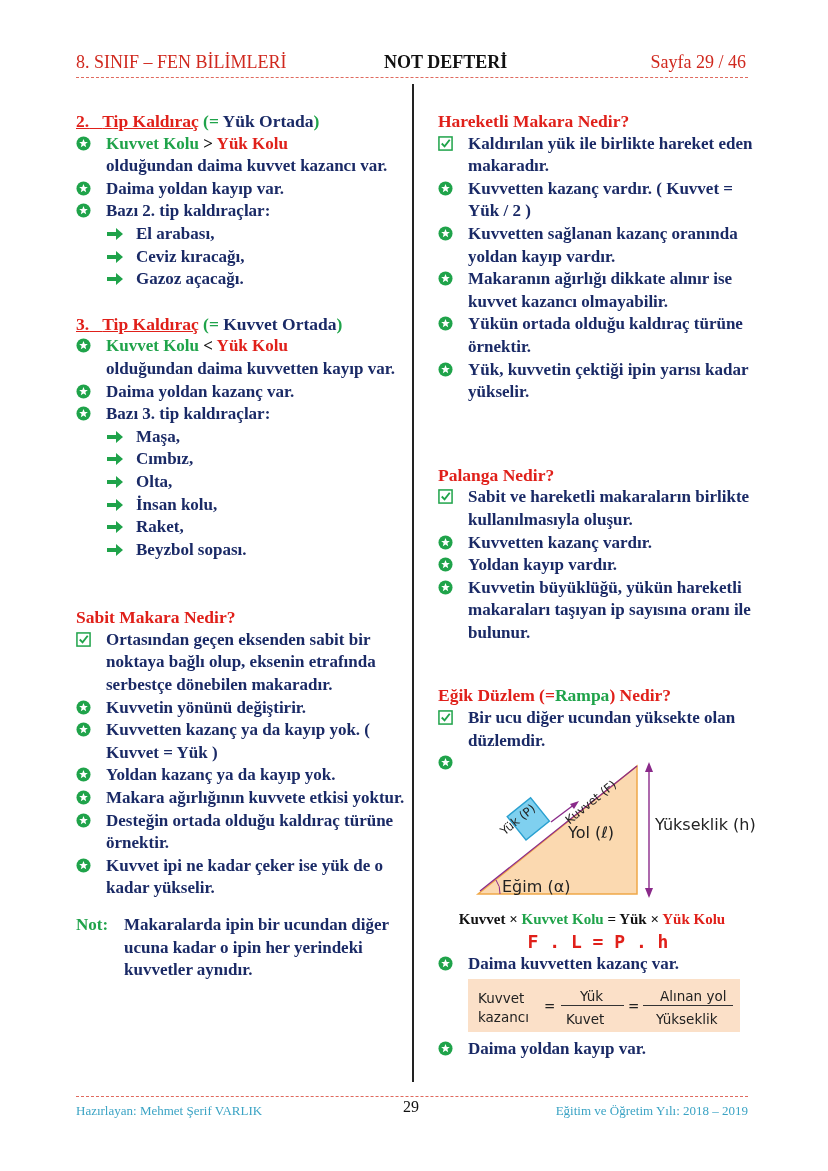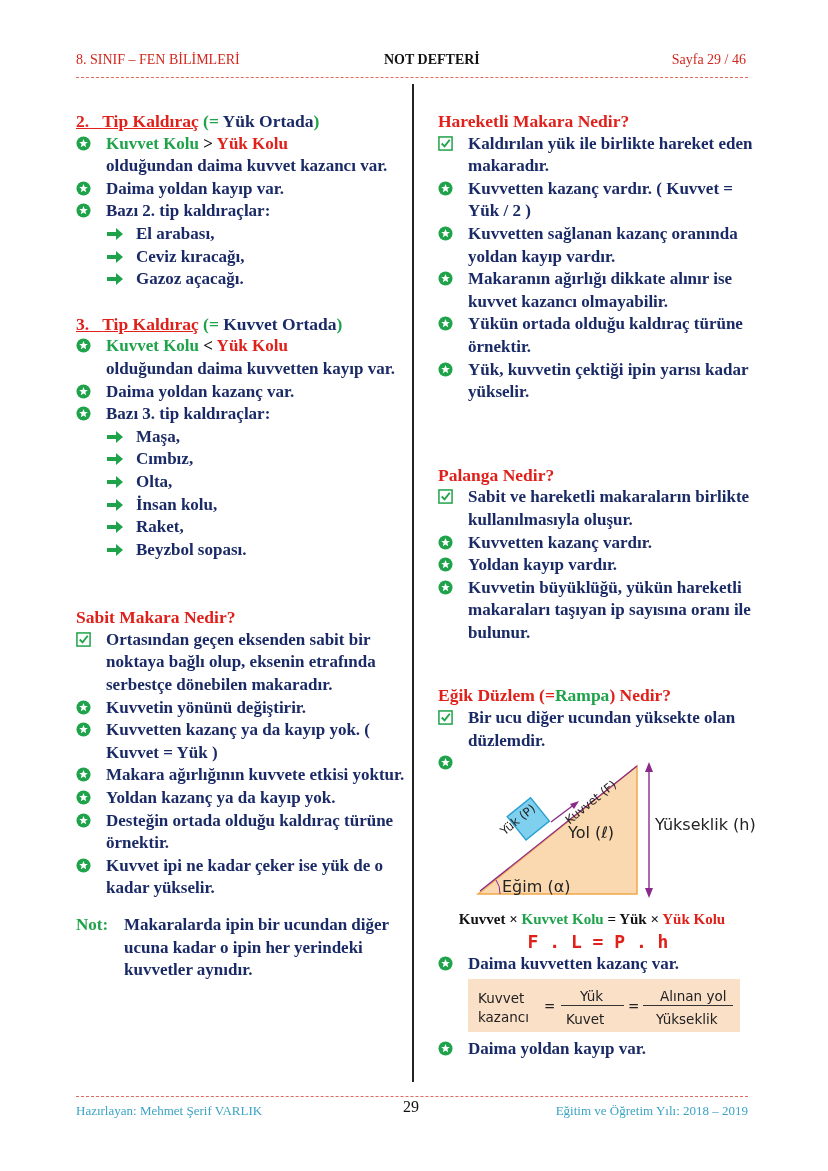--- a/index.html
+++ b/index.html
@@ -1,17 +1,17 @@
 <!DOCTYPE html>
 <html><head>
 <meta charset="utf-8">
 <style>
   html, body { margin: 0; padding: 0; background: #ffffff; }
   body { width: 828px; height: 1171px; position: relative; overflow: hidden; font-family: "Liberation Serif", serif; }
-  .hdr { position: absolute; top: 52px; left: 76px; width: 670px; height: 18px; font-size: 14px; }
+  .hdr { position: absolute; top: 52px; left: 76px; width: 670px; height: 18px; font-size: 18px; }
   .hdr .l { position: absolute; left: 0; color: #d0281e; }
   .hdr .c { position: absolute; left: 308px; color: #111; font-weight: bold; }
   .hdr .r { position: absolute; right: 0; color: #d0281e; }
   .dash { position: absolute; left: 76px; width: 672px; border-top: 1px dashed #e06a5e; height: 0; }
   .vline { position: absolute; left: 412px; top: 84px; width: 2px; height: 998px; background: #222; }
   .ftr { position: absolute; top: 1103px; left: 76px; width: 672px; height: 18px; font-size: 13px; color: #3aa3c4; }
   .ftr .l { position: absolute; left: 0; }
   .ftr .c { position: absolute; left: 327px; top: -5px; color: #111; font-size: 16px; }
   .ftr .r { position: absolute; right: 0; }
 
@@ -152,24 +152,24 @@
     <span>Ortasından geçen eksenden sabit bir noktaya bağlı olup, eksenin etrafında serbestçe dönebilen makaradır.</span>
   </div>
   <div class="item"><svg class="ic">
         <use href="#star"></use>
       </svg><span>Kuvvetin yönünü değiştirir.</span></div>
   <div class="item"><svg class="ic">
         <use href="#star"></use>
       </svg><span>Kuvvetten kazanç ya da kayıp yok. ( Kuvvet = Yük )</span></div>
   <div class="item"><svg class="ic">
         <use href="#star"></use>
+      </svg><span>Yoldan kazanç ya da kayıp yok.</span></div>
+  <div class="item"><svg class="ic">
+        <use href="#star"></use>
       </svg><span>Makara ağırlığının kuvvete etkisi yoktur.</span></div>
-  <div class="item"><svg class="ic">
-        <use href="#star"></use>
-      </svg><span>Yoldan kazanç ya da kayıp yok.</span></div>
   <div class="item"><svg class="ic">
         <use href="#star"></use>
       </svg><span>Desteğin ortada olduğu kaldıraç türüne örnektir.</span></div>
   <div class="item"><svg class="ic">
         <use href="#star"></use>
       </svg><span>Kuvvet ipi ne kadar çeker ise yük de o kadar yükselir.</span></div>
 
   <div class="gap" style="height:14px"></div>
 
   <div class="note">

